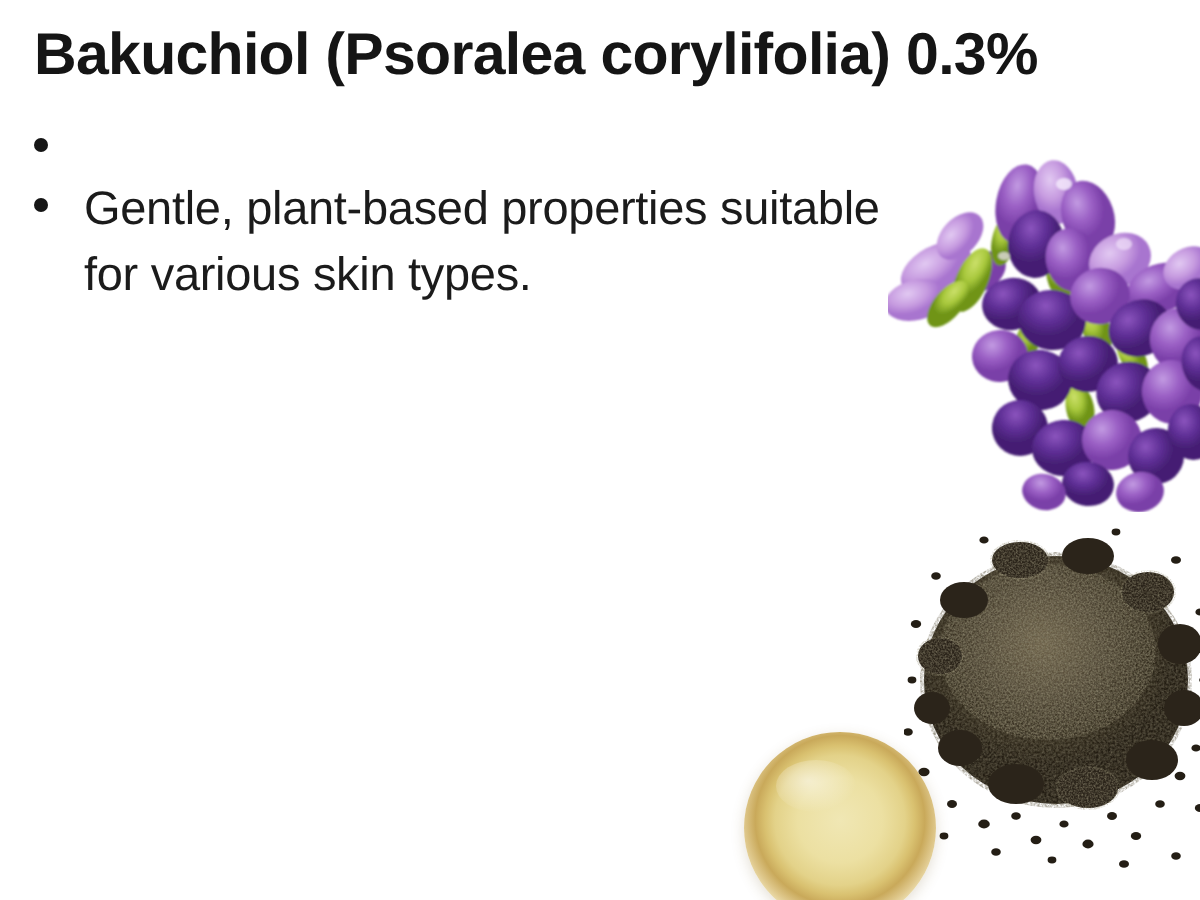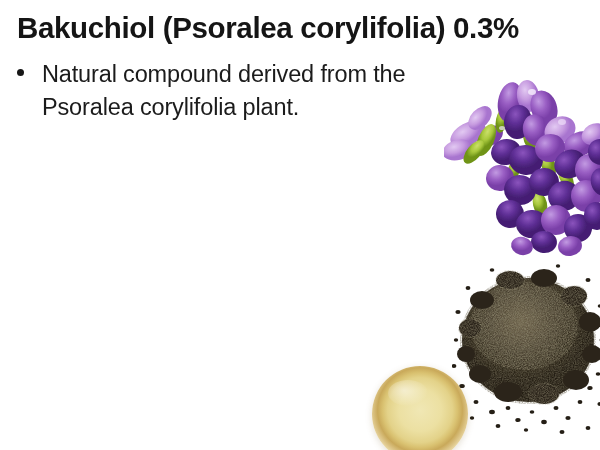--- a/index.html
+++ b/index.html
@@ -117,24 +117,27 @@
 <body>
 
 <div id="slide">
 
   <div class="title">Bakuchiol (Psoralea corylifolia) 0.3%</div>
 
   <div class="bullets">
 
     <div class="bullet-item b1">
       <span class="dot"></span>
-      <span>Natural compound derived from the  Psoralea corylifolia plant.</span>
     </div>
 
 
+    <div class="bullet-item b3">
+      <span class="dot"></span>
+      <span>Gentle, plant-based properties suitable for various skin types.</span>
+    </div>
 
   </div>
 
   <div class="art">
 
     <div class="flower-wrap">
       <svg width="160" height="178" viewBox="0 0 160 178">
         <defs>
           <radialGradient id="gLight" cx="40%" cy="30%">
             <stop offset="0%" stop-color="#e2c9f2"></stop>

